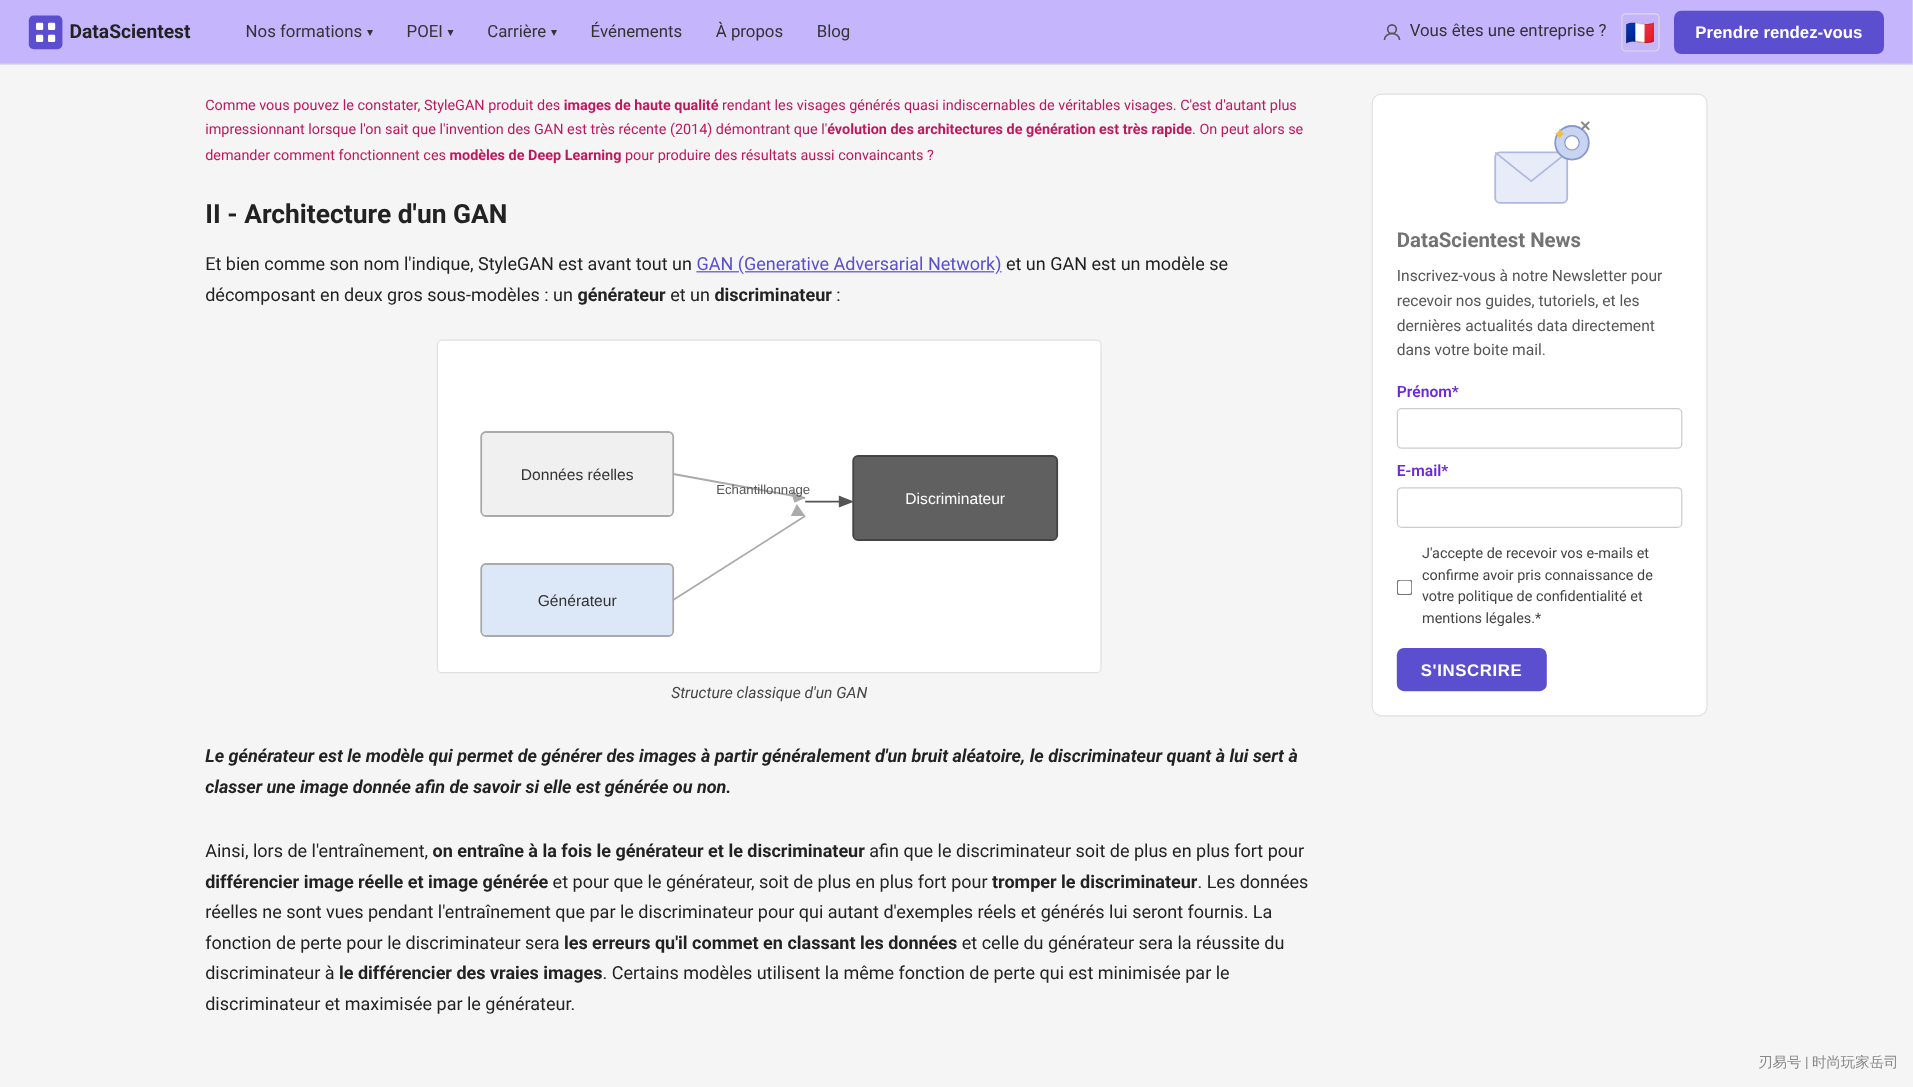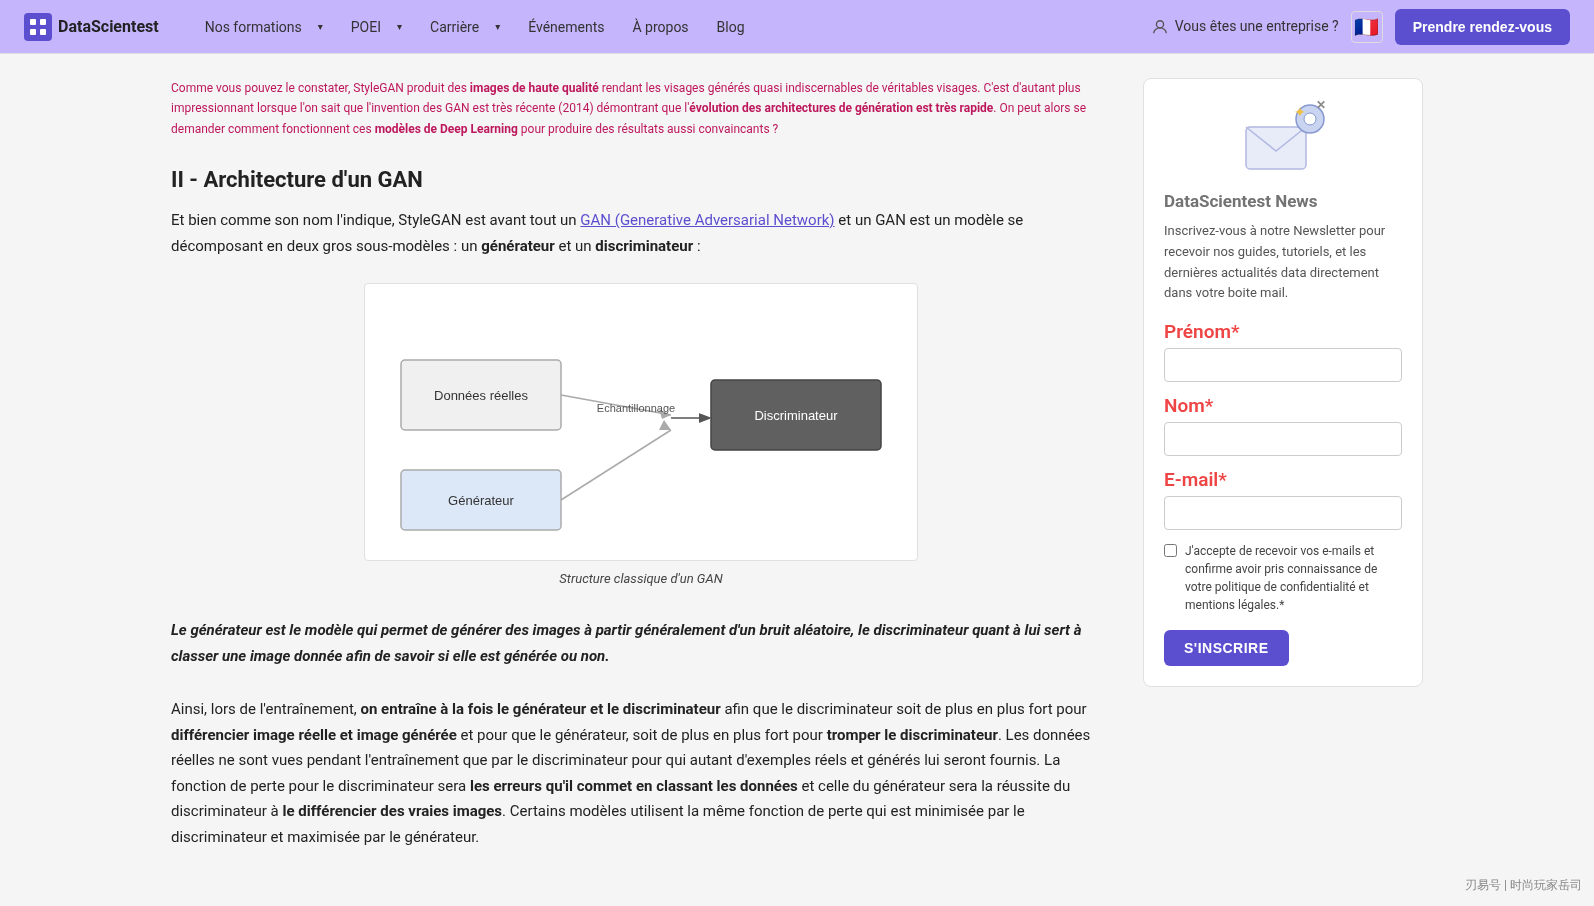--- a/index.html
+++ b/index.html
@@ -36,21 +36,21 @@
       display: flex; align-items: center; justify-content: center;
       color: #fff; font-size: 14px; font-weight: bold;
     }
     .nav-links {
       display: flex;
       align-items: center;
       gap: 0;
       flex: 1;
     }
     .nav-link {
-      display: flex; align-items: center; gap: 16px;
+      display: flex; align-items: center; gap: 4px;
       padding: 0 14px;
       height: 54px;
       font-size: 14px;
       color: #333;
       cursor: pointer;
       white-space: nowrap;
       text-decoration: none;
     }
     .nav-link .chevron { font-size: 10px; }
     .nav-right {
@@ -196,40 +196,40 @@
       color: #555;
       margin-bottom: 16px;
     }
 
     .form-group {
       margin-bottom: 12px;
     }
 
     .form-label {
       display: block;
-      font-size: 19px;
+      font-size: 13px;
       font-weight: 600;
-      color: #ef4444;
+      color: #6d28d9;
       margin-bottom: 5px;
     }
 
     .form-input {
       width: 100%;
       border: 1px solid #ccc;
       border-radius: 4px;
       padding: 8px 10px;
       font-size: 13px;
       outline: none;
       color: #222;
       height: 34px;
     }
 
     .checkbox-group {
       display: flex;
-      align-items: flex-start;
+      align-items: center;
       gap: 8px;
       margin-bottom: 16px;
     }
     .checkbox-group input[type="checkbox"] {
       margin-top: 2px;
       flex-shrink: 0;
     }
     .checkbox-label {
       font-size: 12px;
       color: #444;
@@ -385,24 +385,20 @@
 
       <div class="newsletter-title">DataScientest News</div>
       <p class="newsletter-desc">Inscrivez-vous à notre Newsletter pour recevoir nos guides, tutoriels, et les dernières actualités data directement dans votre boite mail.</p>
 
       <form>
         <div class="form-group">
           <label class="form-label">Prénom*</label>
           <input class="form-input" type="text" style="">
         </div>
         <div class="form-group">
-          <label class="form-label">Nom*</label>
-          <input class="form-input" type="text" style="">
-        </div>
-        <div class="form-group">
           <label class="form-label">E-mail*</label>
           <input class="form-input" type="email" style="">
         </div>
         <div class="checkbox-group">
           <input type="checkbox" style="">
           <label class="checkbox-label">J'accepte de recevoir vos e-mails et confirme avoir pris connaissance de votre politique de confidentialité et mentions légales.*</label>
         </div>
         <button type="submit" class="subscribe-btn">S'INSCRIRE</button>
       </form>
 

